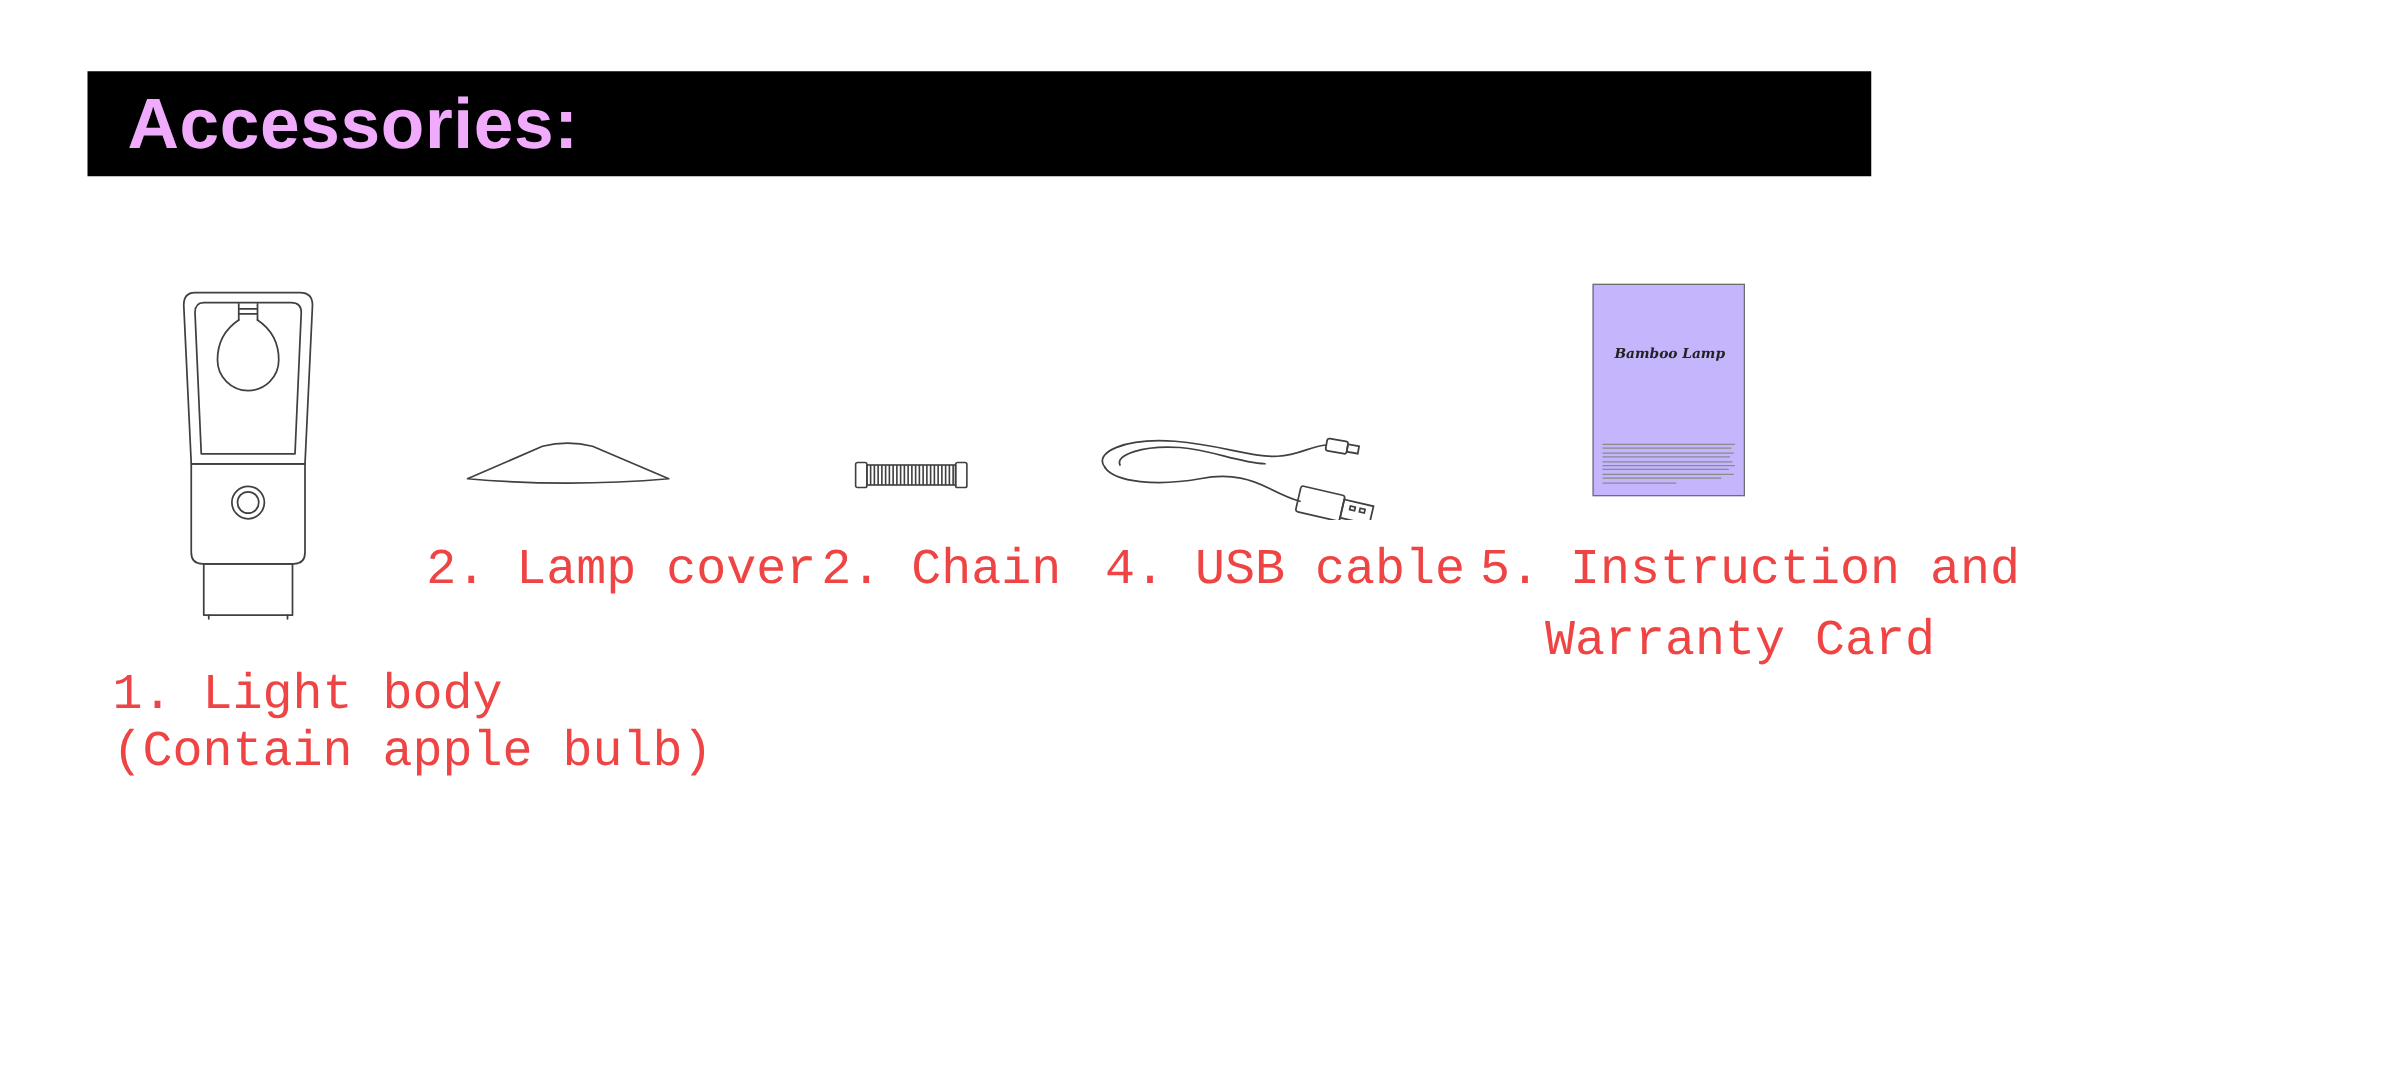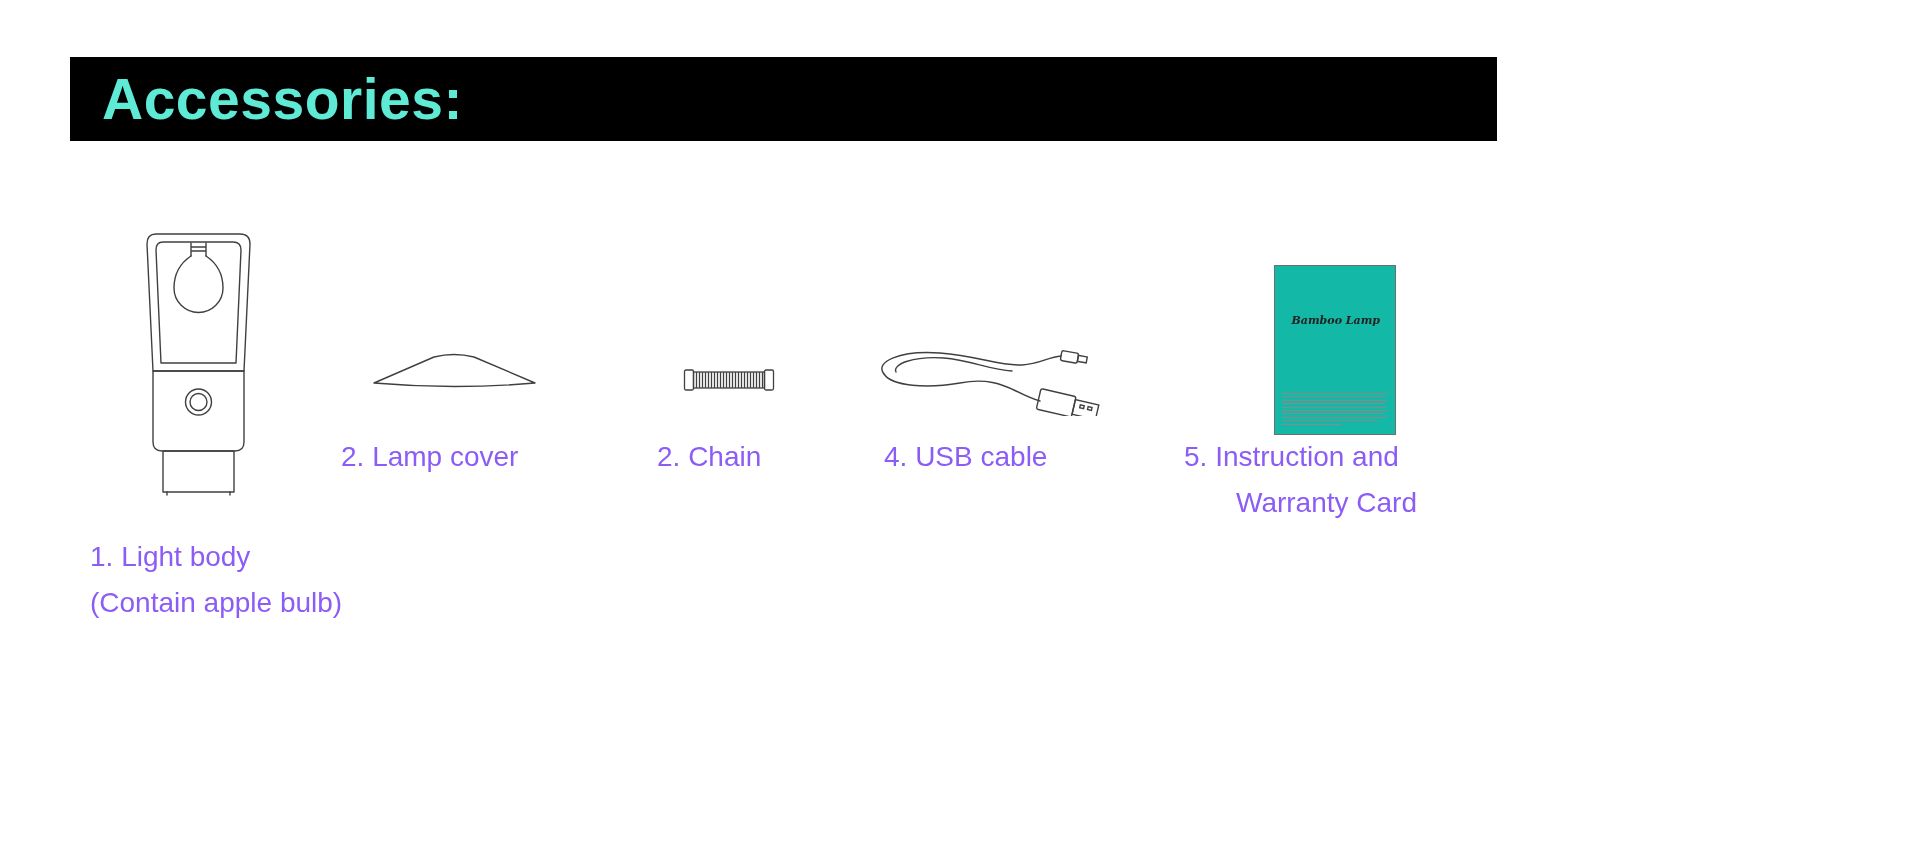--- a/index.html
+++ b/index.html
@@ -18,44 +18,44 @@
     top: 57px;
     width: 1427px;
     height: 84px;
     background: #000000;
     display: flex;
     align-items: center;
     box-sizing: border-box;
     padding-left: 32px;
   }
   .header-bar .title {
-    color: #5eead4;
+    color: #f0abfc;
     font-size: 57px;
     font-weight: 700;
     letter-spacing: 0.5px;
   }
   .illus { position: absolute; }
   .label {
     position: absolute;
-    font-size: 28px;
+    font-size: 40px;
     line-height: 46px;
-    color: #8b5cf6;
+    color: #ef4444;
     white-space: nowrap;
+    font-family: Liberation Mono, monospace;
   }
-  .label .indent { margin-left: 52px; }
+  .label .indent { margin-left: 52px; margin-top: 11px; }
   .card {
     position: absolute;
     left: 1274px;
     top: 227px;
     width: 122px;
     height: 170px;
     border: 1px solid #6e6e6e;
     box-sizing: border-box;
-    background: #14b8a6;
-    margin-top: 38px;
+    background: #c4b5fd;
   }
   .card-title {
     position: absolute;
     top: 48px;
     right: 15px;
     font-family: "DejaVu Serif", serif;
     font-style: italic;
     font-weight: bold;
     font-size: 11px;
     color: #222222;

